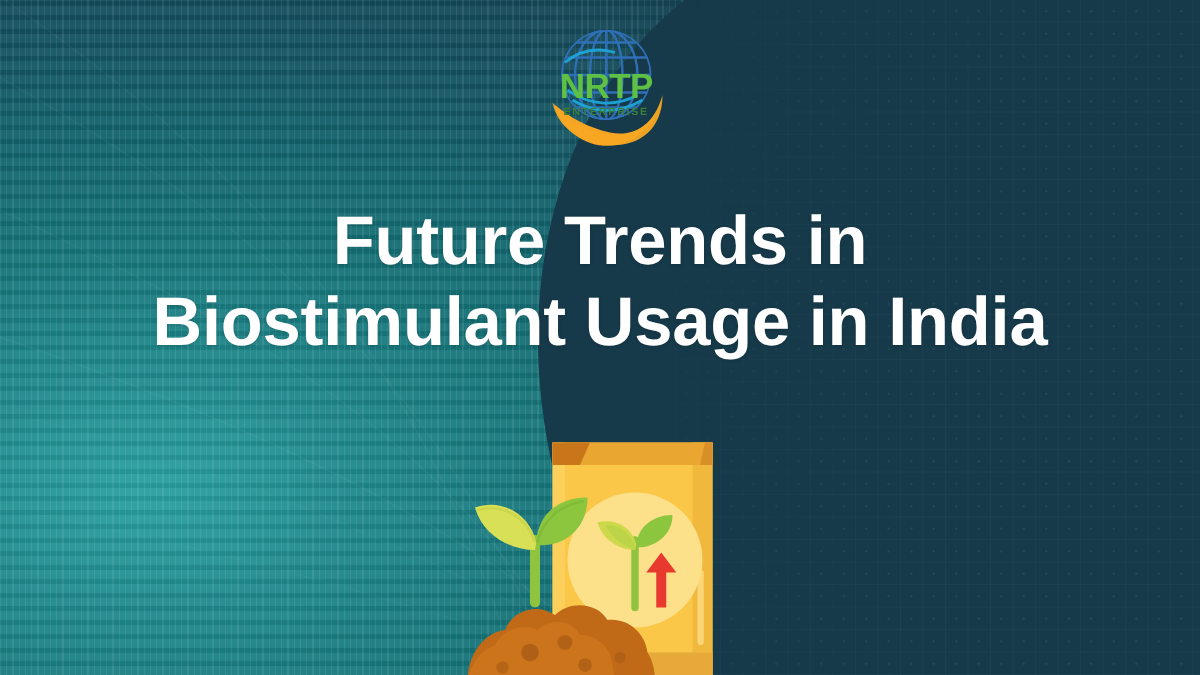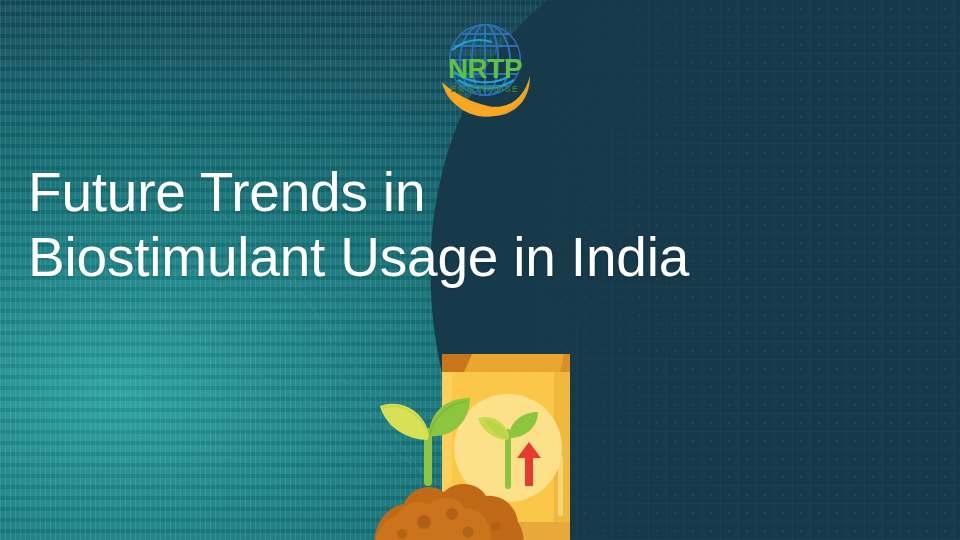--- a/index.html
+++ b/index.html
@@ -121,24 +121,25 @@
     width: 110px;
     height: 106px;
   }
 
   
   .title {
     position: absolute;
     left: 0;
     right: 0;
     top: 160px;
+    text-align: center;
     color: #ffffff;
     font-size: 55px;
     line-height: 1.18;
-    font-weight: 400;
+    font-weight: 700;
     letter-spacing: -0.2px;
     padding: 0 28px;
     white-space: pre-line;
     text-shadow: 0 1px 3px rgba(0,0,0,0.18);
   }
 
   
   .illustration {
     position: absolute;
     left: 368px;

